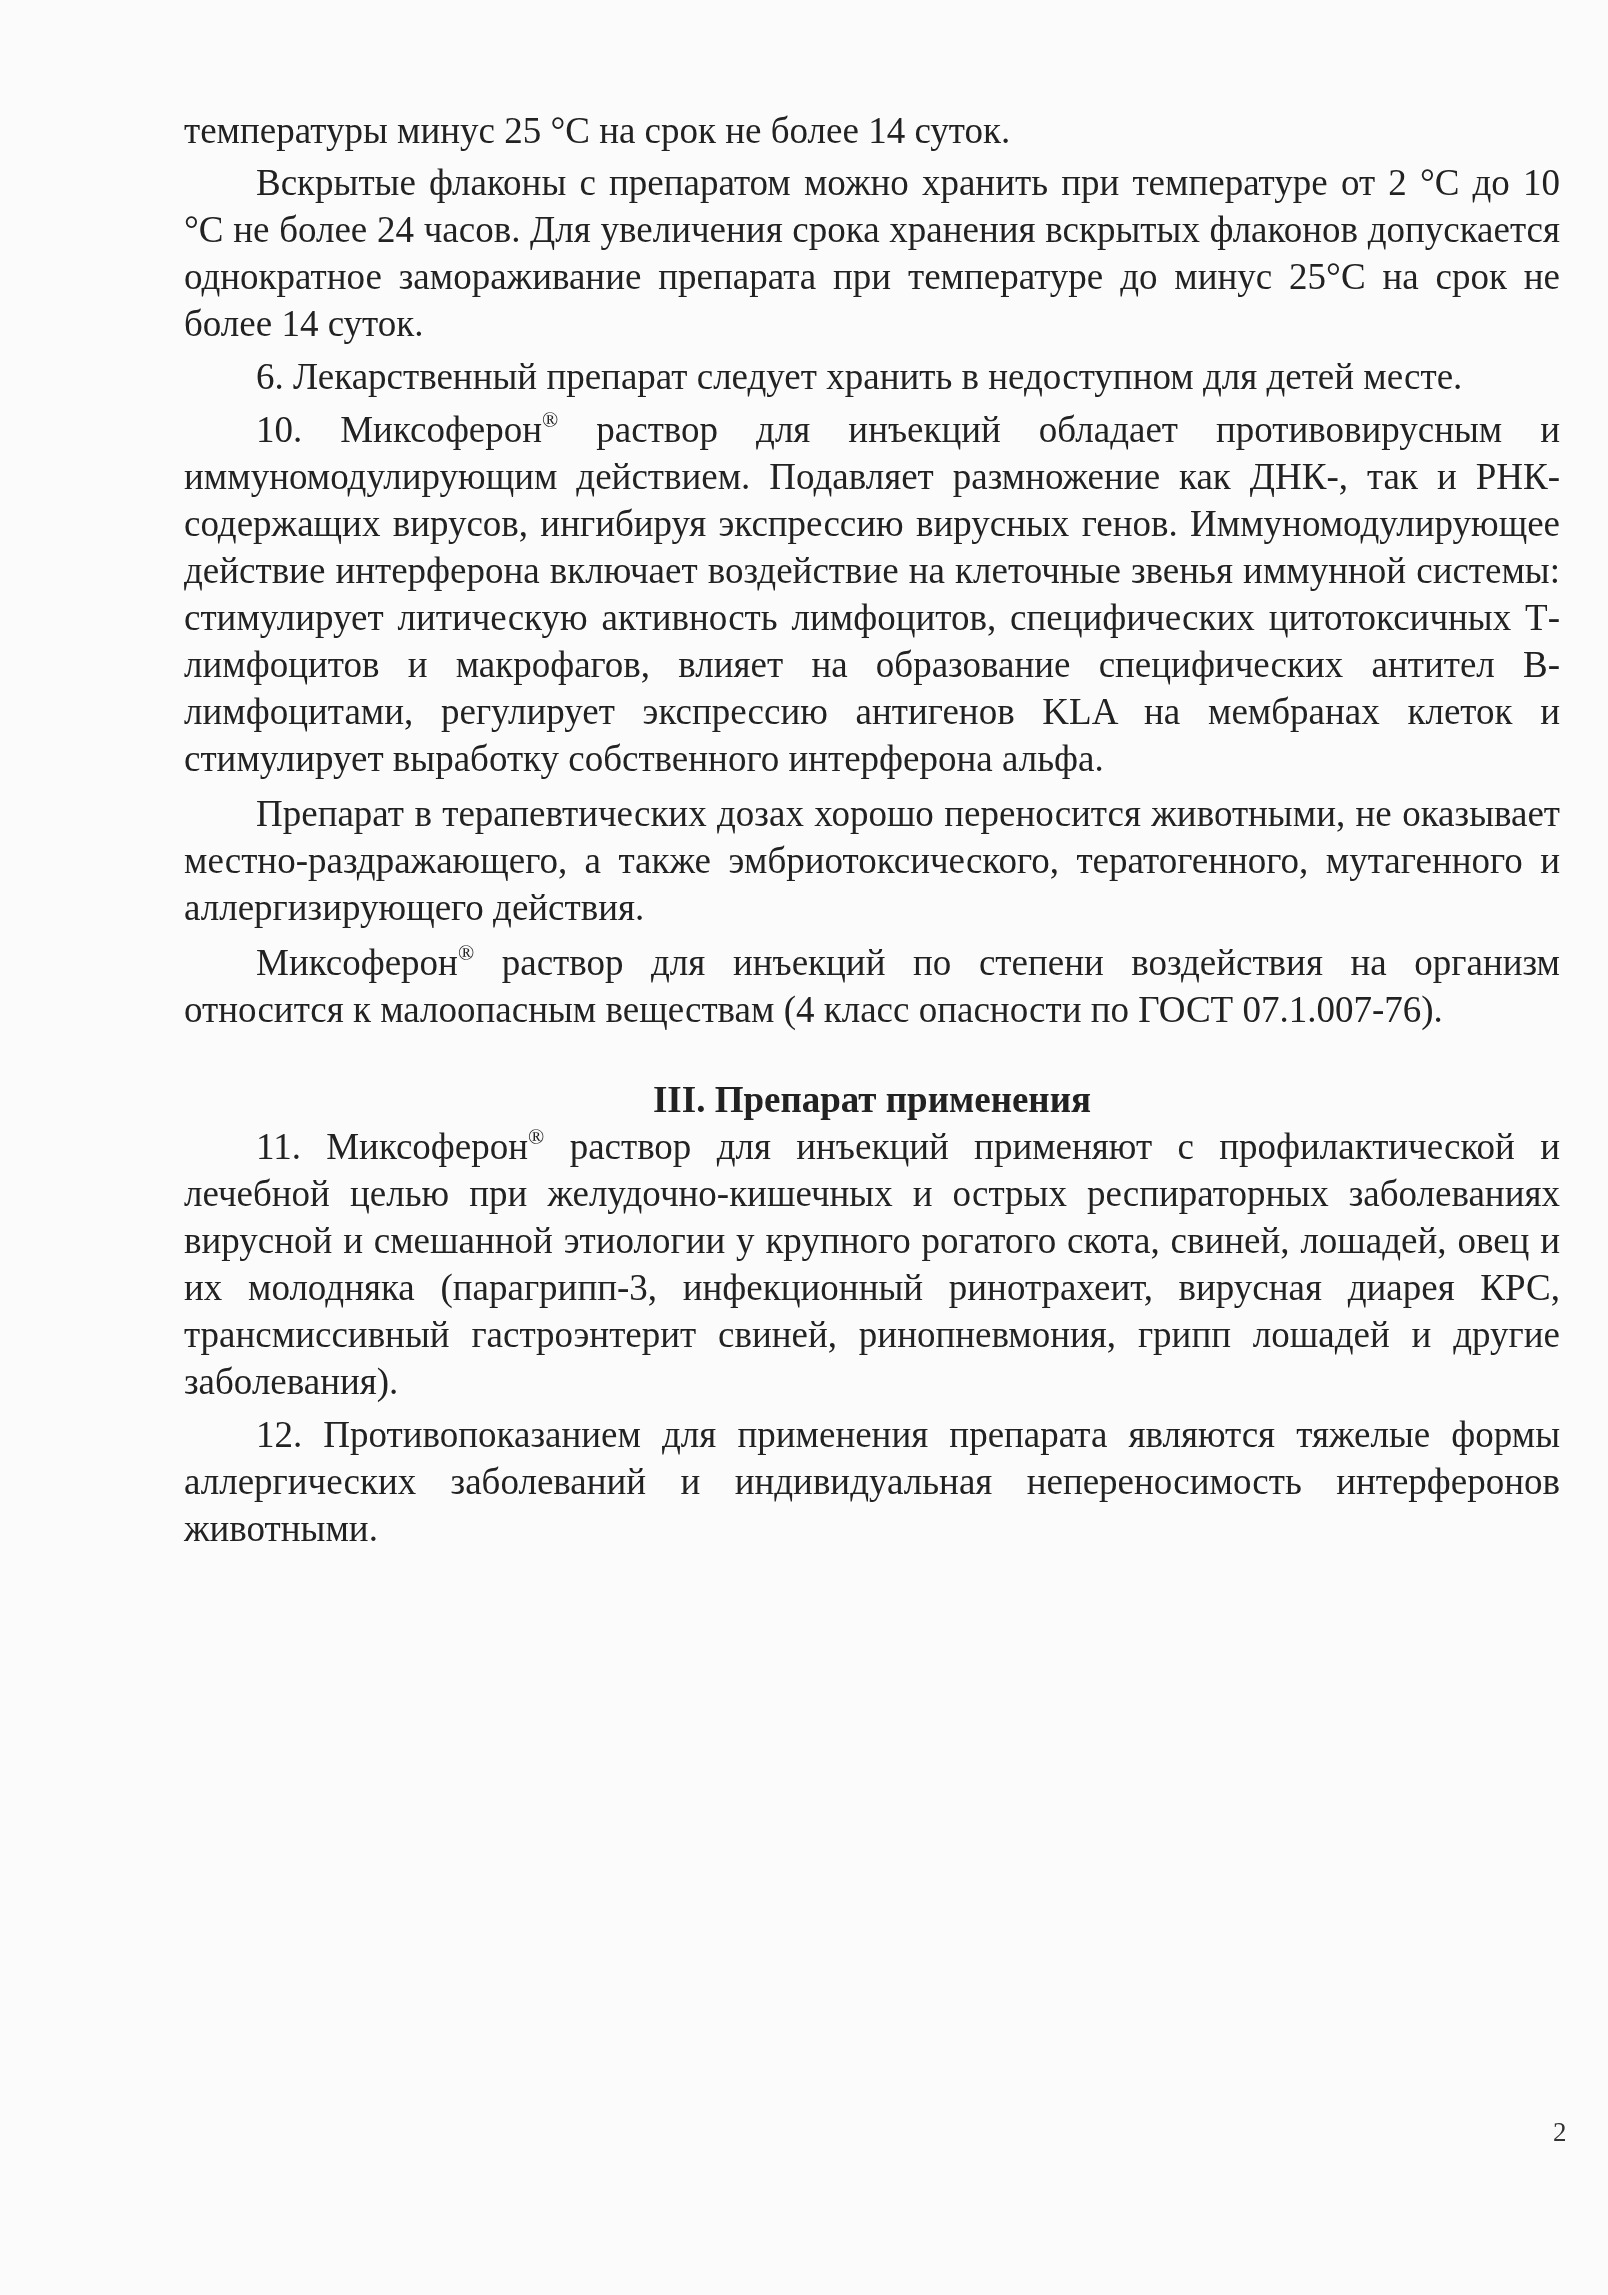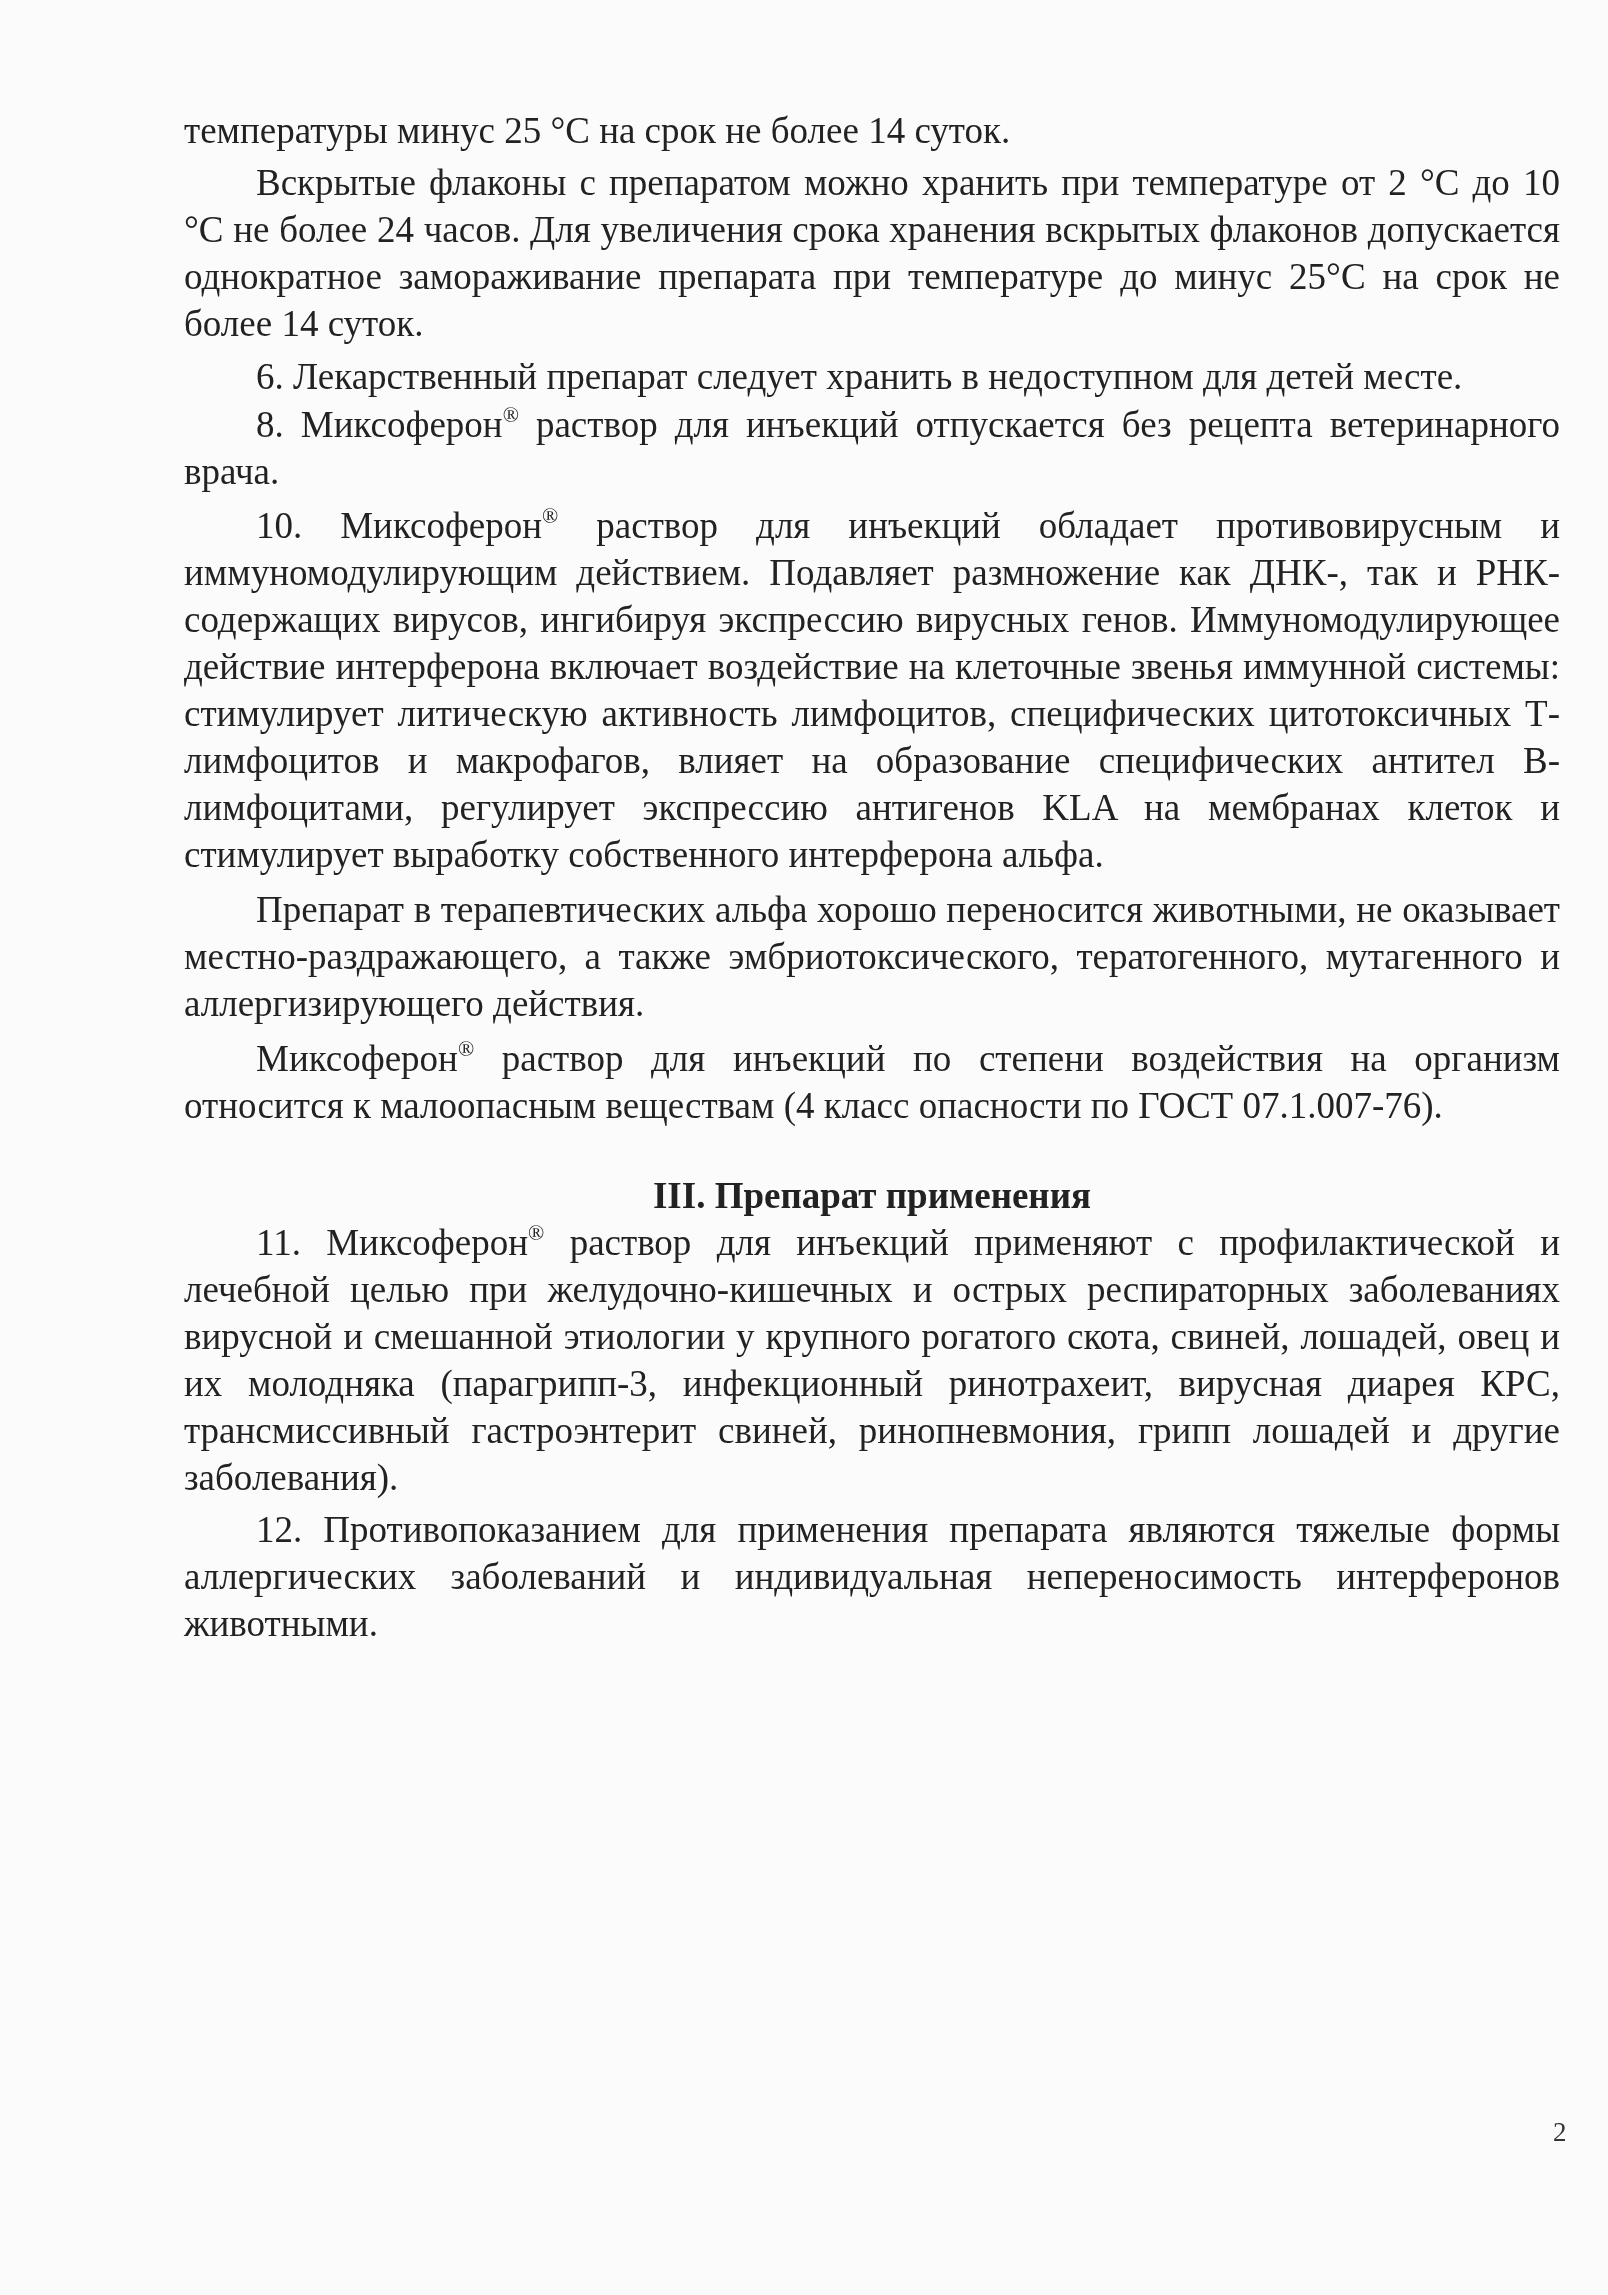--- a/index.html
+++ b/index.html
@@ -34,27 +34,26 @@
 
   <div class="col" style="top:107px;">
 
     <p class="p noindent">температуры минус 25 °С на срок не более 14 суток.</p>
 
     <p class="p" style="margin-top:5.3px;">Вскрытые флаконы с препаратом можно хранить при температуре от 2 °С до 10 °С не более 24 часов. Для увеличения срока хранения вскрытых флаконов допускается однократное замораживание препарата при температуре до минус 25°С на срок не более 14 суток.</p>
 
     <p class="p" style="margin-top:5.3px;">6.  Лекарственный препарат следует хранить в недоступном для детей месте.</p>
 
 
-    <p class="p" style="margin-top:1.3px;"><span>8. Миксоферон</span><sup class="reg">®</sup><span> раствор для инъекций отпускается без рецепта ветеринарного врача.</span></p>
 
 
 
     <p class="p" style="margin-top:6.7px;"><span>10. Миксоферон</span><sup class="reg">®</sup><span> раствор для инъекций обладает противовирусным и иммуномодулирующим действием. Подавляет размножение как ДНК-, так и РНК-содержащих вирусов, ингибируя экспрессию вирусных генов. Иммуномодулирующее действие интерферона включает воздействие на клеточные звенья иммунной системы: стимулирует литическую активность лимфоцитов, специфических цитотоксичных Т-лимфоцитов и макрофагов, влияет на образование специфических антител В-лимфоцитами, регулирует экспрессию антигенов KLA на мембранах клеток и стимулирует выработку собственного интерферона альфа.</span></p>
 
-    <p class="p" style="margin-top:8px;">Препарат в терапевтических альфа хорошо переносится животными, не оказывает местно-раздражающего, а также эмбриотоксического, тератогенного, мутагенного и аллергизирующего действия.</p>
+    <p class="p" style="margin-top:8px;">Препарат в терапевтических дозах хорошо переносится животными, не оказывает местно-раздражающего, а также эмбриотоксического, тератогенного, мутагенного и аллергизирующего действия.</p>
 
     <p class="p" style="margin-top:8px;"><span>Миксоферон</span><sup class="reg">®</sup><span> раствор для инъекций по степени воздействия на организм относится к малоопасным веществам (4 класс опасности по ГОСТ 07.1.007-76).</span></p>
 
     <h2 class="h" style="margin-top:43px;">III. Препарат применения</h2>
 
     <p class="p" style="margin-top:0px;"><span>11.  Миксоферон</span><sup class="reg">®</sup><span> раствор для инъекций применяют с профилактической и лечебной целью при желудочно-кишечных и острых респираторных заболеваниях вирусной и смешанной этиологии у крупного рогатого скота, свиней, лошадей, овец и их молодняка (парагрипп-3, инфекционный ринотрахеит, вирусная диарея КРС, трансмиссивный гастроэнтерит свиней, ринопневмония, грипп лошадей и другие заболевания).</span></p>
 
     <p class="p" style="margin-top:5.3px;">12. Противопоказанием для применения препарата являются тяжелые формы аллергических заболеваний и индивидуальная непереносимость интерферонов животными.</p>
   </div>
 

